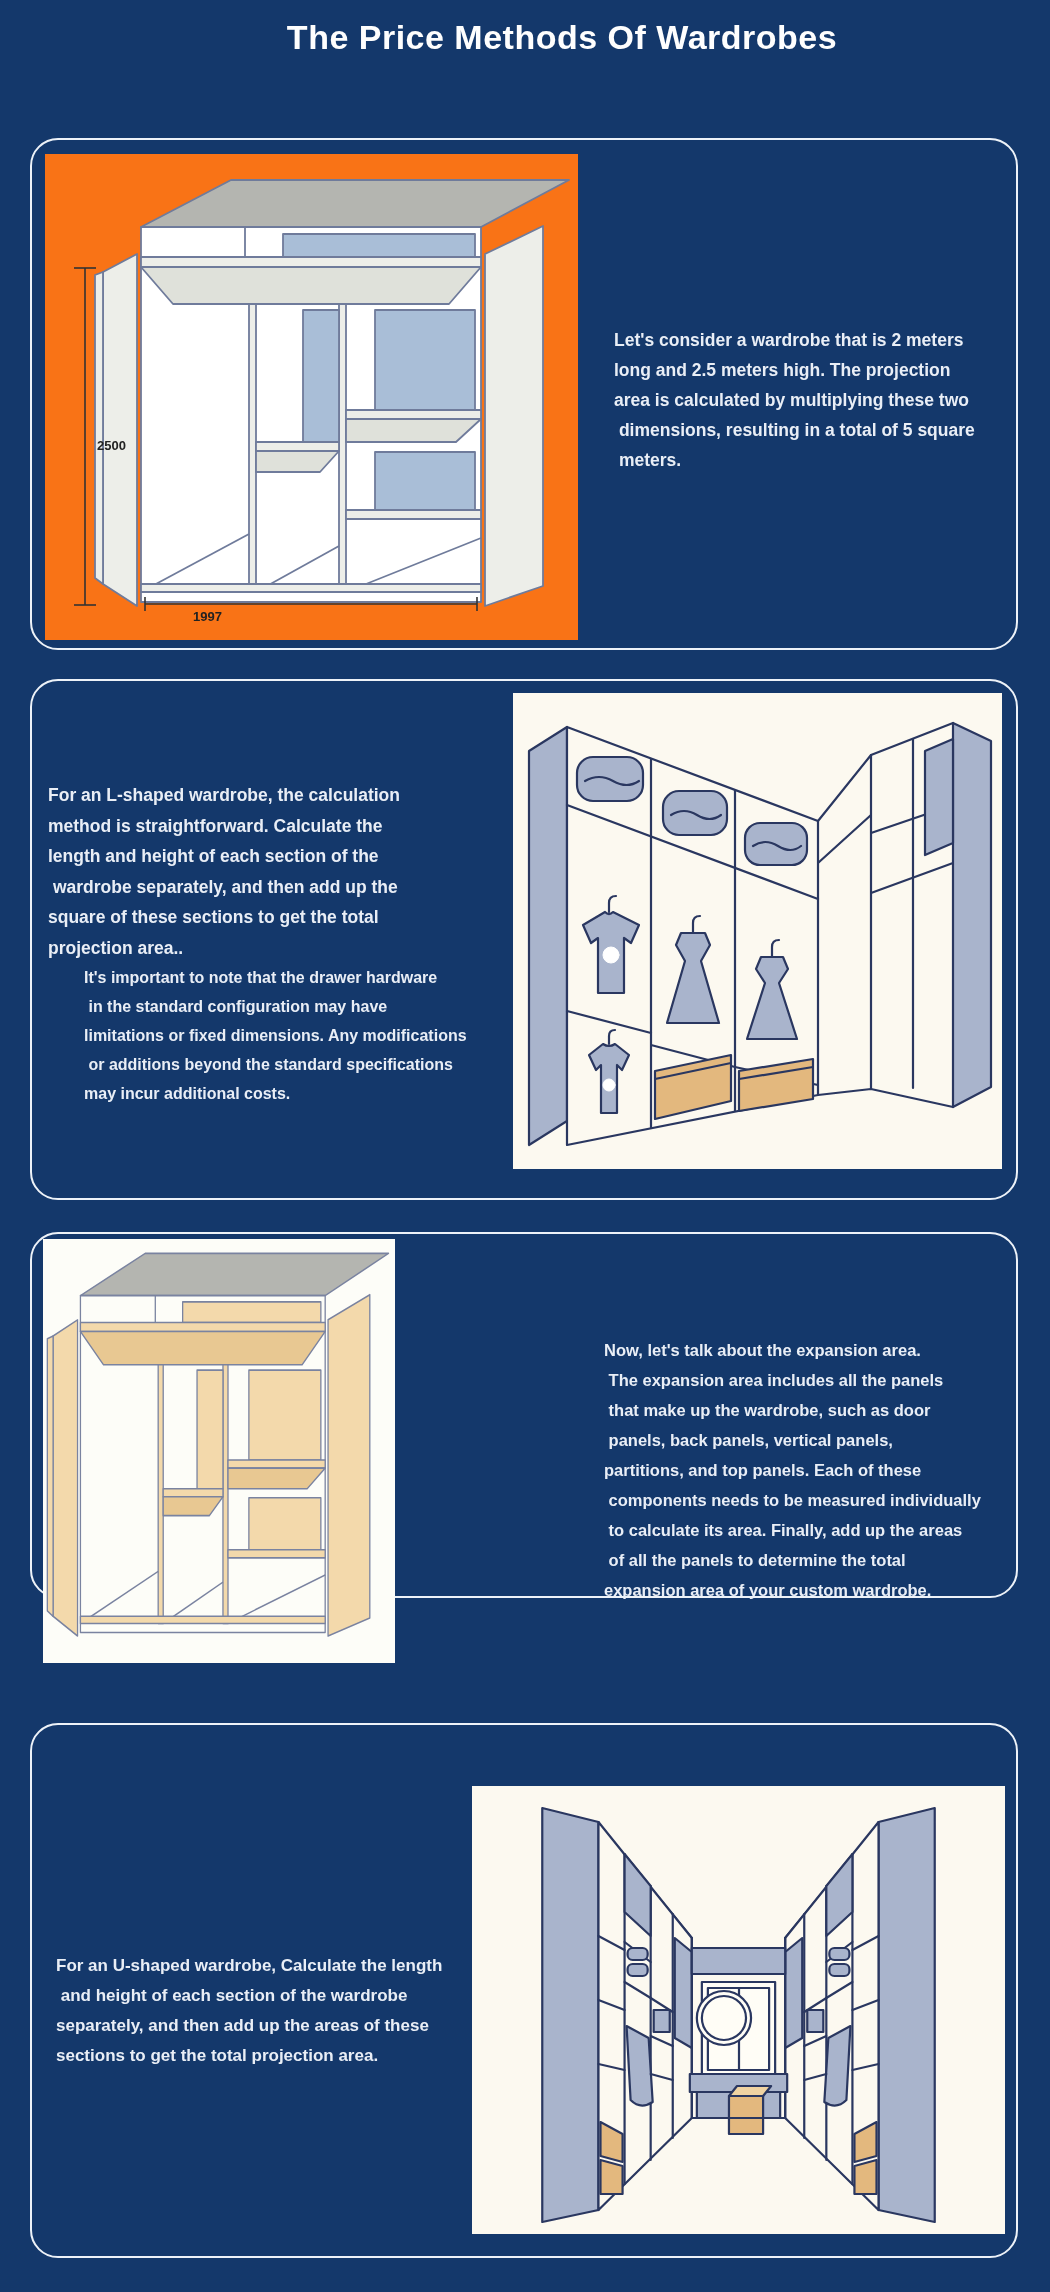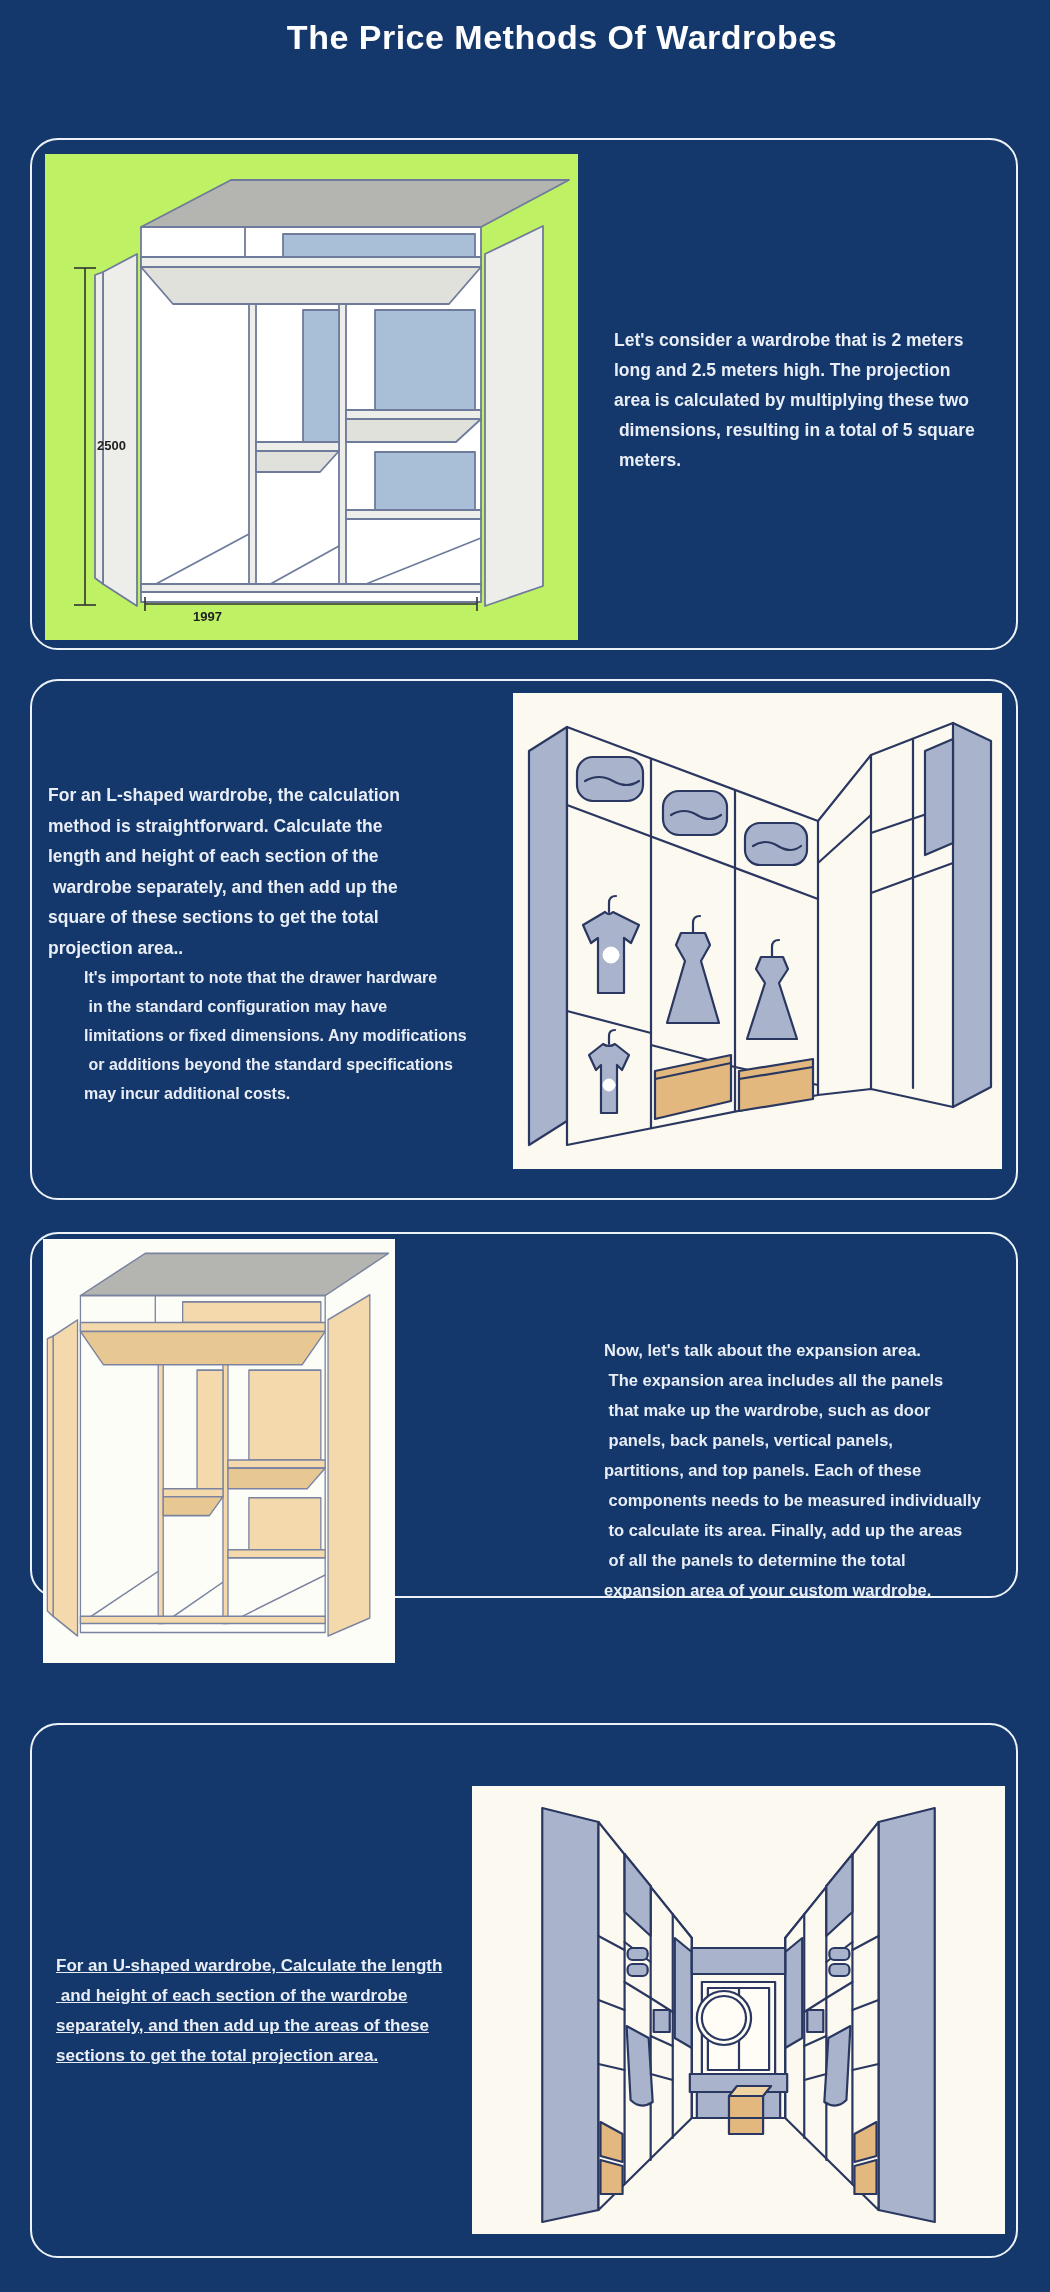--- a/index.html
+++ b/index.html
@@ -19,34 +19,34 @@
     position:absolute; left:30px; width:988px;
     border:2.5px solid #EDF2F8; border-radius:28px;
   }
   .card1 { top:138px;  height:512px; }
   .card2 { top:679px;  height:521px; }
   .card3 { top:1232px; height:366px; }
   .card4 { top:1723px; height:535px; }
 
   .imgbox { position:absolute; overflow:hidden; }
   .imgbox svg { display:block; width:100%; height:100%; }
-  .ib1 { left:13px;  top:14px;  width:533px; height:486px; background:#bef264; }
+  .ib1 { left:13px;  top:14px;  width:533px; height:486px; background:#f97316; }
   .ib2 { left:481px; top:12px;  width:489px; height:476px; background:#FCF9F0; }
   .ib3 { left:11px;  top:5px;   width:352px; height:424px; background:#FDFDF8; }
   .ib4 { left:440px; top:61px;  width:533px; height:448px; background:#FCF9F0; }
 
   .copy {
     position:absolute; color:#E9EEF6; font-weight:700;
     white-space:pre-wrap;
   }
   .copy1 { left:582px; top:185px; width:420px; font-size:17.5px; line-height:30px; }
   .copy2a { left:16px; top:99px;  width:455px; font-size:17.5px; line-height:30.5px; }
   .copy2b { left:16px; top:282px; width:465px; font-size:16px;   line-height:29px;margin-left:36px; }
   .copy3 { left:572px; top:101px; width:430px; font-size:16.5px; line-height:30px; }
-  .copy4 { left:24px;  top:226px; width:440px; font-size:17px;   line-height:30px;text-decoration:underline; }
+  .copy4 { left:24px;  top:226px; width:440px; font-size:17px;   line-height:30px; }
 
   .dim {
     position:absolute; color:#222; font-size:13px; font-weight:600;
   }
   .dim-h { left:52px;  top:284px; }
   .dim-w { left:148px; top:455px; }
 
   
   .iw1 { --face:#EDEEE9; --under:#DFE1DA; --top:#B4B5B0; --back:#A9BED7; --ln:#6F7B9B; --bgw:#FFFFFF; }
   .iw3 { --face:#F3D9AB; --under:#E8C892; --top:#B4B5B0; --back:#F3D9AB; --ln:#7A83A0; --bgw:#FDFDF8; }

